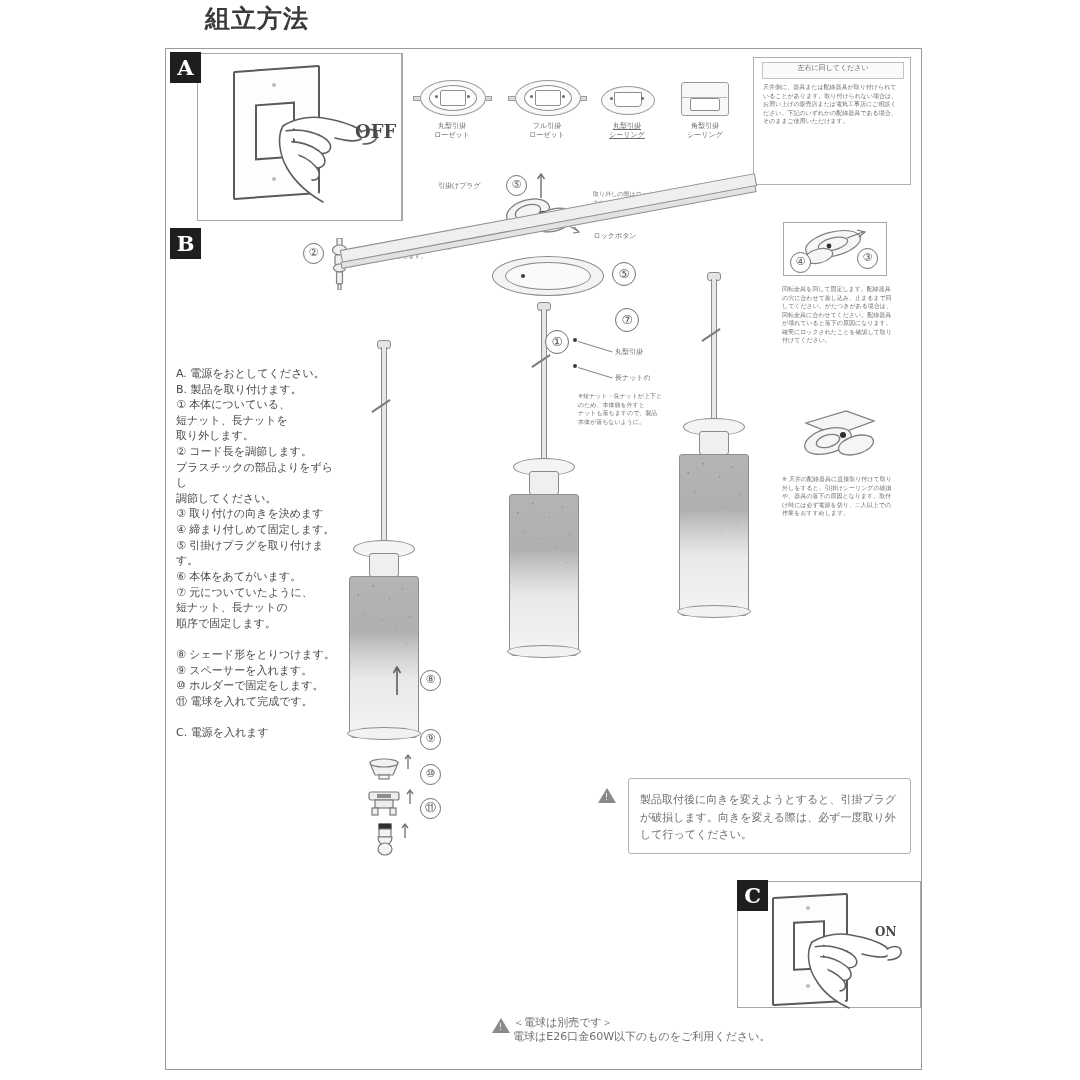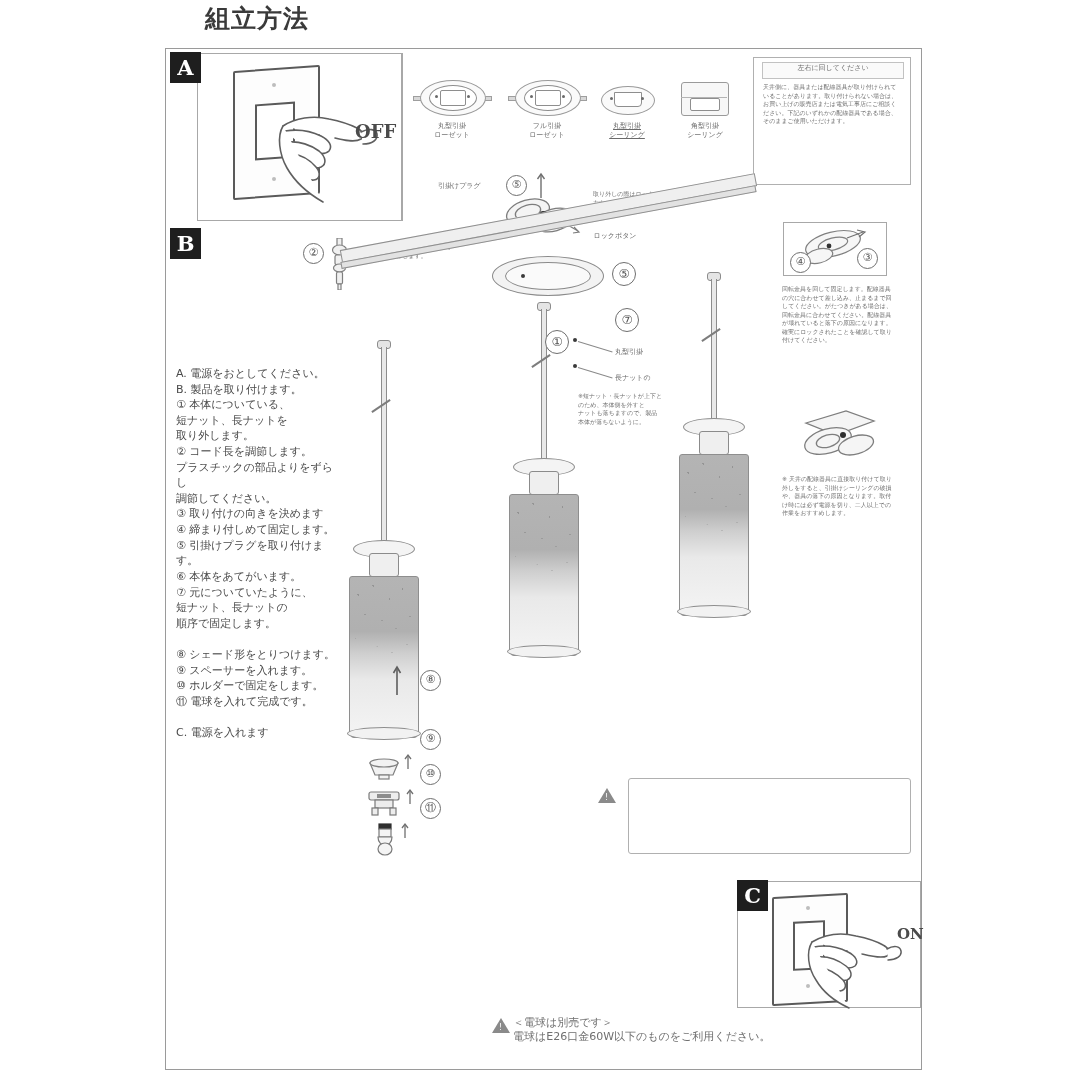--- a/index.html
+++ b/index.html
@@ -387,20 +387,21 @@
         <ellipse cx="40" cy="36" rx="12" ry="6" transform="rotate(-16 40 36)"></ellipse>
         <ellipse cx="68" cy="40" rx="18" ry="9" transform="rotate(-16 68 40)"></ellipse>
       </g>
       <circle cx="55" cy="30" r="3" fill="#2e2e2e"></circle>
     </svg>
   </div>
   <div class="jp xs" style="left:782px;top:475px;width:112px;">※ 天井の配線器具に直接取り付けて取り外しをすると、引掛けシーリングの破損や、器具の落下の原因となります。取付け時には必ず電源を切り、二人以上での作業をおすすめします。</div>
 
   <div class="warn-tri" style="left:598px;top:788px;"></div>
   <div class="note-box" style="left:628px;top:778px;width:283px;height:76px;border-radius:3px;"></div>
+  <div class="jp sm" style="left:640px;top:791px;width:262px;line-height:1.6;">製品取付後に向きを変えようとすると、引掛プラグが破損します。向きを変える際は、必ず一度取り外して行ってください。</div>
 
   <div class="badge" style="left:737px;top:880px;"><span>C</span></div>
   <div class="panel" style="left:737px;top:881px;width:184px;height:127px;"></div>
 
   <div class="plate" style="left:772px;top:895px;width:72px;height:105px;transform:skewY(-3deg);"></div>
   <div class="rocker" style="left:793px;top:921px;width:28px;height:45px;transform:skewY(-3deg);"></div>
   <div class="screwdot" style="left:806px;top:906px;"></div>
   <div class="screwdot" style="left:806px;top:984px;"></div>
 
   <div class="hand" style="left:806px;top:918px;">
@@ -408,19 +409,19 @@
       <g fill="#ffffff" stroke="#5f5f5f" stroke-width="1.5" stroke-linejoin="round" stroke-linecap="round">
         <path d="M6 24 C18 17, 34 14, 50 18 C60 20, 70 23, 77 27 C83 30, 85 35, 81 38 C75 41, 64 38, 56 36"></path>
         <path d="M8 29 C19 27, 32 29, 42 34 C50 38, 53 44, 49 48 C44 52, 34 49, 27 45"></path>
         <path d="M11 39 C21 38, 32 42, 40 48 C46 53, 47 59, 41 62 C34 64, 25 59, 19 53"></path>
         <path d="M15 50 C23 51, 31 56, 37 62 C41 67, 40 72, 34 73 C28 74, 21 68, 16 61"></path>
         <path d="M6 24 C0 34, 2 50, 10 62 C17 74, 30 84, 43 90"></path>
         <path d="M81 31 C88 27, 94 28, 95 33 C96 38, 90 42, 82 42"></path>
       </g>
     </svg>
   </div>
-  <div class="offtxt" style="left:897px;top:925px;font-size:15px;">ON</div>
+  <div class="offtxt" style="left:875px;top:925px;font-size:12px;">ON</div>
 
   <div class="warn-tri" style="left:492px;top:1018px;"></div>
   <div class="jp sm" style="left:513px;top:1015px;width:260px;">＜電球は別売です＞</div>
   <div class="jp sm" style="left:513px;top:1029px;width:300px;">電球はE26口金60W以下のものをご利用ください。</div>
 
 </div>
 
 </body></html>

